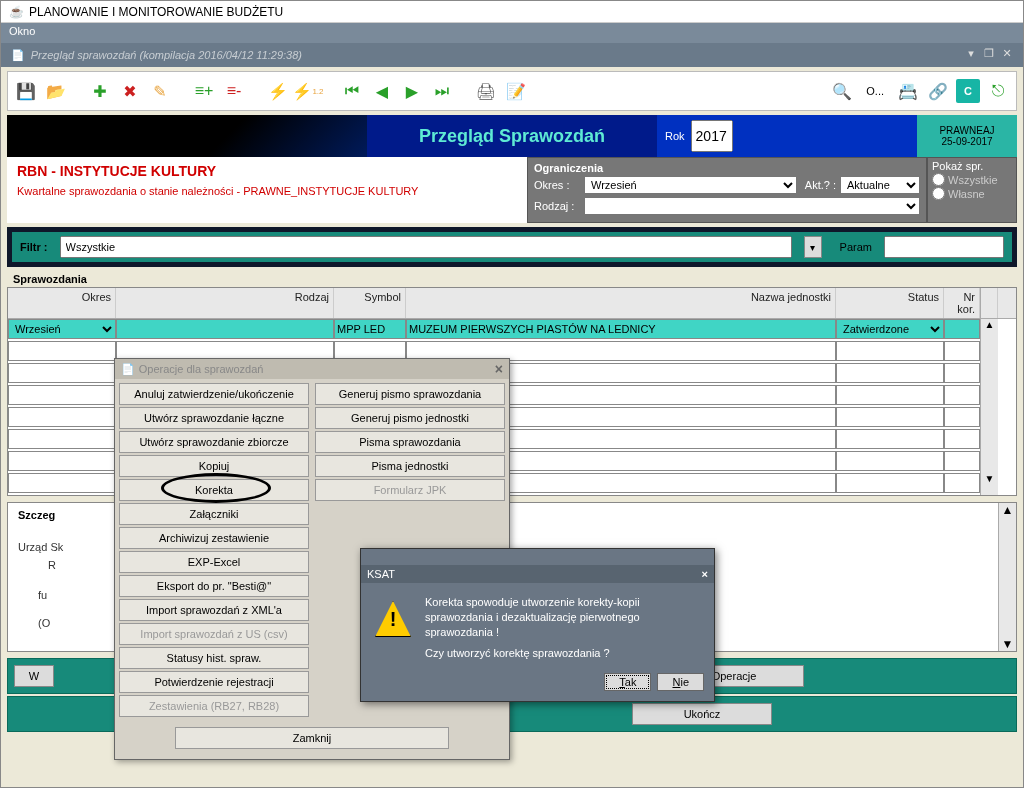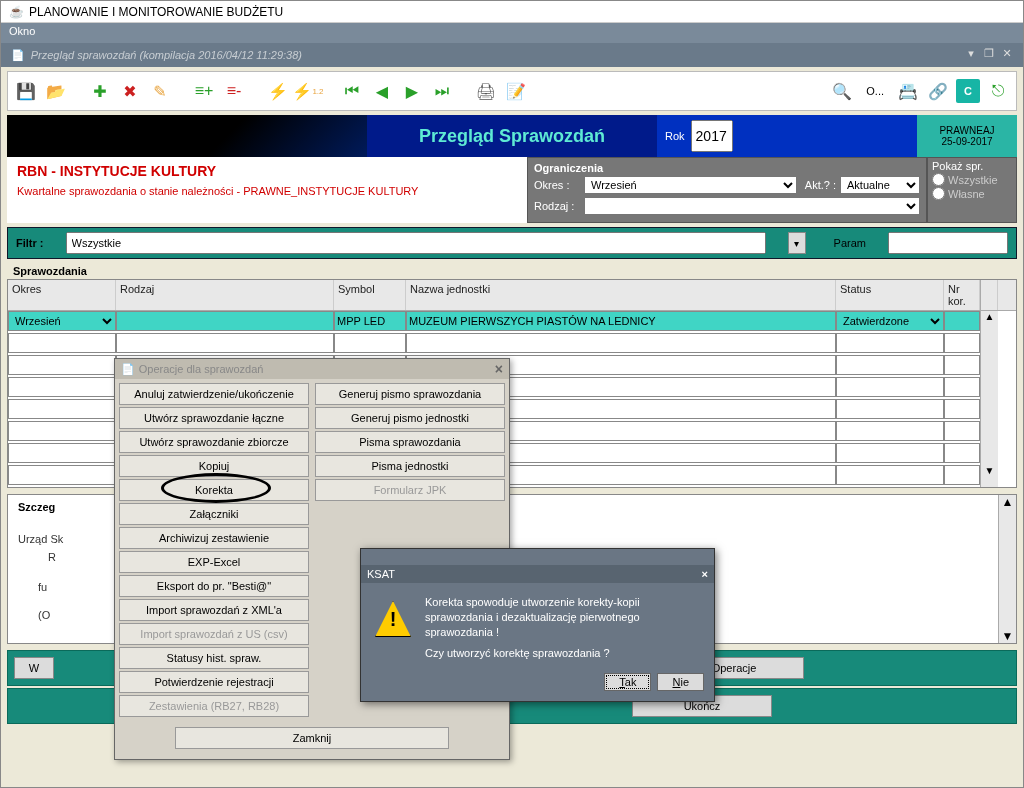--- a/index.html
+++ b/index.html
@@ -33,31 +33,31 @@
 .rbn-sub { color: #d00000; font-size: 11px; margin-top: 6px; }
 .ogr-box { width: 400px; background: #777; border:1px solid #555; padding: 4px 6px; color:#fff; font-size:11px; }
 .ogr-title { font-weight: bold; margin-bottom: 2px; }
 .ogr-row { display: flex; align-items: center; gap: 4px; margin-bottom: 3px; }
 .ogr-row label { width: 46px; }
 .ogr-row select, .ogr-row input { flex: 1; font-size: 11px; height: 18px; padding:0 2px;}
 .ogr-row .small-sel { width: 80px; flex: none; }
 .pokaz-box { width: 90px; background: #777; border:1px solid #555; padding: 2px 4px; color:#ddd; font-size:11px; }
 .pokaz-box .grp-title{ color:#fff; font-weight:normal; font-size:11px; margin-bottom:0;}
 .pokaz-box label { display:flex; align-items:center; gap:3px; margin:1px 0; color:#ccc;}
-.filter-bar { margin: 4px 6px 0 6px; background: #178a7a; border:1px solid #0f172a; padding: 4px 8px; display:flex; align-items:center; gap:22px; }
+.filter-bar { margin: 4px 6px 0 6px; background: #178a7a; border:5px solid #0f172a; padding: 4px 8px; display:flex; align-items:center; gap:12px; }
 .filter-bar .flabel { color:#000; font-weight:bold; font-size:11px;}
 .filter-bar input.fl-main { flex:1; font-size:11px; padding:3px 4px; height:22px;}
 .filter-bar .dd-btn { width:18px; height:22px; background:#ddd; border:1px solid #888; display:inline-flex; align-items:center; justify-content:center; cursor:pointer; font-size:10px;}
 .filter-bar .param-lbl { color:#000; font-size:11px; margin-left:6px;}
 .filter-bar input.param-inp { width:120px; height:22px; font-size:11px; padding:2px;}
 .spr-section { margin: 4px 6px 0 6px; }
 .spr-label { font-weight:bold; font-size:11px; padding:2px 6px;}
 .grid-wrap { border:1px solid #888; background:#fff; }
 .grid-header { display:flex; background:#e8e8e8; border-bottom:1px solid #aaa; font-size:11px; }
-.grid-header div { padding:3px 4px; border-right:1px solid #ccc; font-weight:normal; color:#222;}
+.grid-header div { padding:3px 4px; border-right:1px solid #ccc; font-weight:normal; color:#222;text-align:right;}
 .grid-body { display:flex; flex-direction:column; }
 .grid-row { display:flex; height:22px; align-items:stretch;}
 .grid-row input, .grid-row select { font-size:11px; padding:1px 2px; border:1px solid #888; height:20px;}
 .cell-okres { width:108px; }
 .cell-rodzaj { width:218px; }
 .cell-symbol { width:72px; }
 .cell-nazwa { width:430px; }
 .cell-status { width:108px; }
 .cell-nrkor { width:36px; }
 .scroll-col { width:18px; background:#e8e8e8; border-left:1px solid #aaa;}

